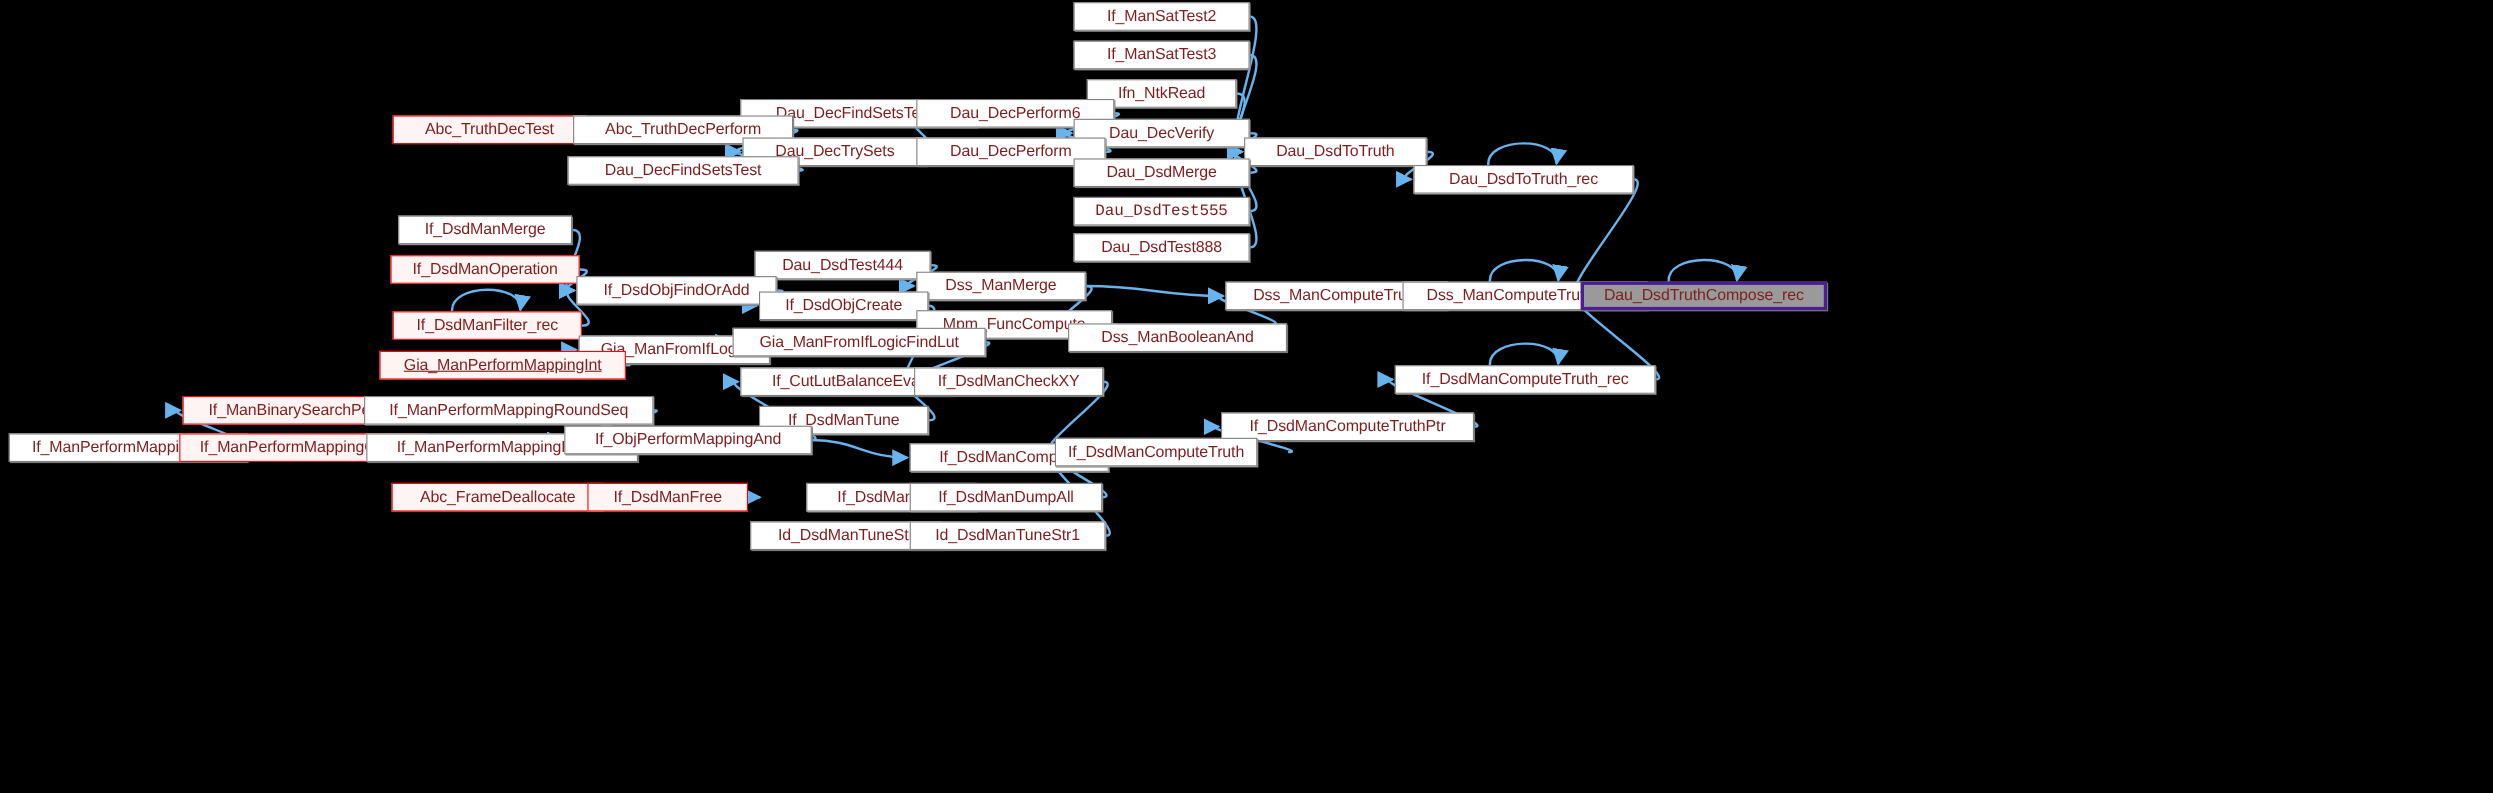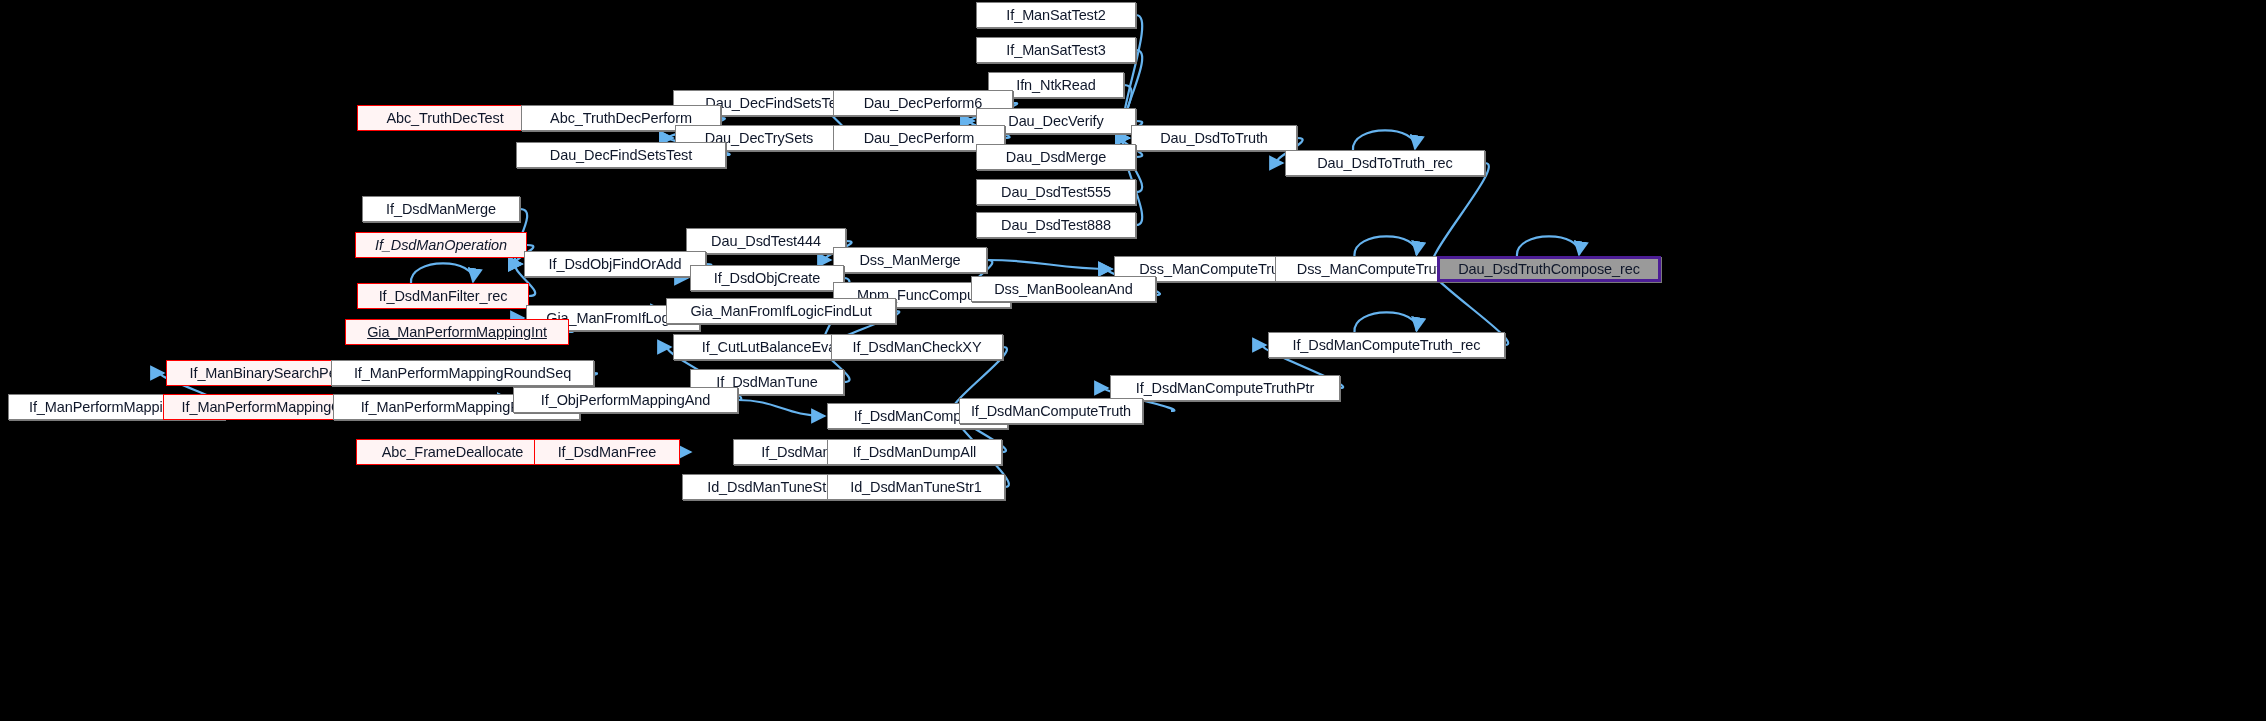--- a/index.html
+++ b/index.html
@@ -24,21 +24,21 @@
   }
   .node {
     position: absolute;
     box-sizing: border-box;
     display: flex;
     align-items: center;
     justify-content: center;
     height: 26px;
     font-size: 14.5px;
     line-height: 1;
-    color: #0f172a;
+    color: #7f1d1d;
     white-space: nowrap;
     letter-spacing: -0.1px;
     background: #ffffff;
     border: 1px solid #808080;
     box-shadow: 1px 1px 0 0 #7a7a7a;
     cursor: pointer;
   }
   .node.red {
     background: #fff4f4;
     border: 1.6px solid #ff0000;
@@ -160,33 +160,33 @@
       </div>
       <div class="node" style="left: 976px; top: 144px; width: 160px;">
         <span class="node-label">Dau_DsdMerge</span>
       </div>
       <div class="node" style="left: 1285px; top: 150px; width: 200px;">
         <span class="node-label">Dau_DsdToTruth_rec</span>
       </div>
       <div class="node" style="left: 516px; top: 142px; width: 210px;">
         <span class="node-label">Dau_DecFindSetsTest</span>
       </div>
-      <div class="node" style="left: 976px; top: 179px; width: 160px;">
+      <div class="node" style="left: 976px; top: 179px; width: 160px; font-family: Liberation Mono, monospace;">
         <span class="node-label">Dau_DsdTest555</span>
       </div>
       <div class="node" style="left: 976px; top: 212px; width: 160px;">
         <span class="node-label">Dau_DsdTest888</span>
       </div>
       <div class="node" style="left: 362px; top: 196px; width: 158px;">
         <span class="node-label">If_DsdManMerge</span>
       </div>
       <div class="node" style="left: 686px; top: 228px; width: 160px;">
         <span class="node-label">Dau_DsdTest444</span>
       </div>
-      <div class="node red" style="left: 355px; top: 232px; width: 172px; font-style: italic;">
+      <div class="node red" style="left: 355px; top: 232px; width: 172px;">
         <span class="node-label">If_DsdManOperation</span>
       </div>
       <div class="node" style="left: 524px; top: 251px; width: 182px;">
         <span class="node-label">If_DsdObjFindOrAdd</span>
       </div>
       <div class="node" style="left: 833px; top: 247px; width: 154px;">
         <span class="node-label">Dss_ManMerge</span>
       </div>
       <div class="node" style="left: 1114px; top: 256px; width: 202px;">
         <span class="node-label">Dss_ManComputeTruth</span>
@@ -199,21 +199,21 @@
       </div>
       <div class="node" style="left: 690px; top: 265px; width: 154px;">
         <span class="node-label">If_DsdObjCreate</span>
       </div>
       <div class="node red" style="left: 357px; top: 283px; width: 172px;">
         <span class="node-label">If_DsdManFilter_rec</span>
       </div>
       <div class="node" style="left: 833px; top: 282px; width: 178px;">
         <span class="node-label">Mpm_FuncCompute</span>
       </div>
-      <div class="node" style="left: 971px; top: 276px; width: 185px;">
+      <div class="node" style="left: 971px; top: 294px; width: 199px;">
         <span class="node-label">Dss_ManBooleanAnd</span>
       </div>
       <div class="node" style="left: 526px; top: 305px; width: 174px;">
         <span class="node-label">Gia_ManFromIfLogic</span>
       </div>
       <div class="node" style="left: 666px; top: 298px; width: 230px;">
         <span class="node-label">Gia_ManFromIfLogicFindLut</span>
       </div>
       <div class="node red" style="left: 345px; top: 319px; width: 224px; text-decoration: underline;">
         <span class="node-label">Gia_ManPerformMappingInt</span>

